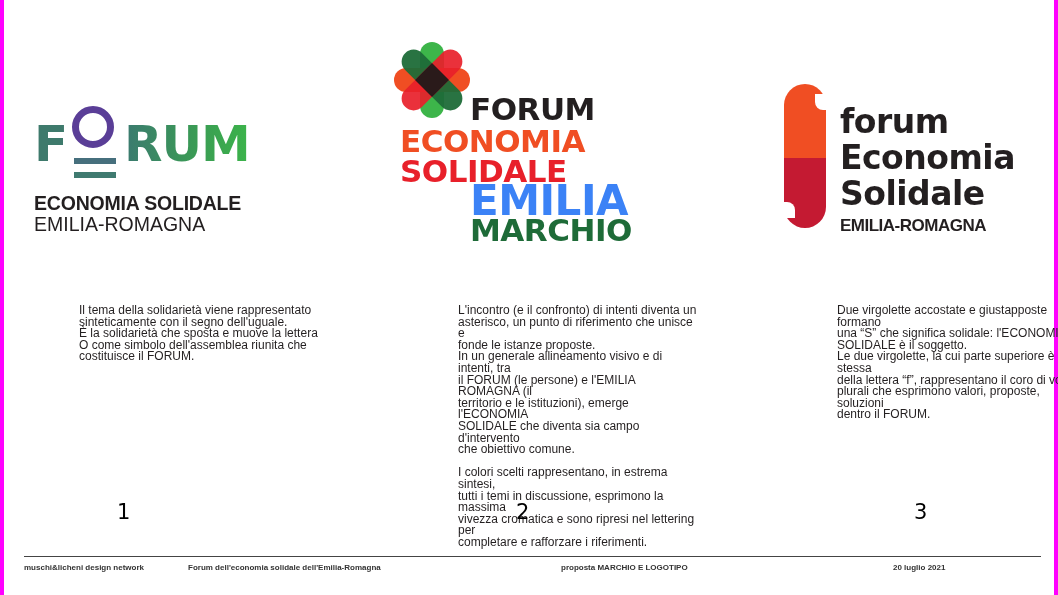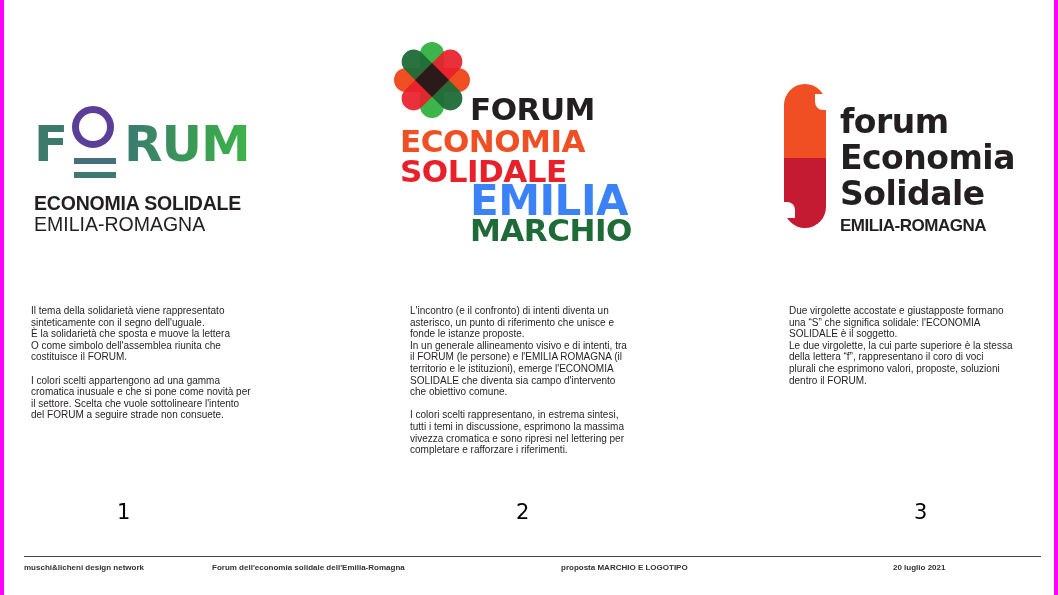--- a/index.html
+++ b/index.html
@@ -47,36 +47,36 @@
   .fmark .bot { position: absolute; left: 0; top: 74px; width: 42px; height: 70px; background: #c41a32; border-radius: 0 0 21px 21px; }
   .fmark .notch-t { position: absolute; right: -1px; top: 10px; width: 12px; height: 16px; background: #fff; border-radius: 0 0 0 8px; }
   .fmark .notch-b { position: absolute; left: -1px; bottom: 10px; width: 12px; height: 16px; background: #fff; border-radius: 0 8px 0 0; }
   .logo3 .t { position: absolute; left: 60px; font-family: "DejaVu Sans", sans-serif; font-weight: bold; color: #231f20; white-space: nowrap; letter-spacing: -0.5px; }
   .logo3 .t-forum { top: 20px; font-size: 33px; line-height: 36px; }
   .logo3 .t-eco { top: 56px; font-size: 33px; line-height: 36px; }
   .logo3 .t-sol { top: 92px; font-size: 33px; line-height: 36px; }
   .logo3 .t-reg { top: 132px; font-size: 17px; line-height: 20px; font-family: "Liberation Sans", sans-serif; }
 
   
-  .desc { position: absolute; top: 305px; width: 240px; font-family: "Liberation Sans", sans-serif; font-size: 10px; line-height: 11.6px; color: #231f20; }
+  .desc { position: absolute; top: 305px; width: 240px; font-family: "Liberation Sans", sans-serif; font-size: 12px; line-height: 11.6px; color: #231f20; margin-left: 48px; }
   .desc p { margin: 0 0 11.6px 0; white-space: pre-line; }
   .desc1 { left: 31px; }
   .desc2 { left: 410px; }
   .desc3 { left: 789px; }
 
   .num { position: absolute; top: 500px; font-family: "DejaVu Sans", sans-serif; font-size: 21px; color: #000; }
   .num1 { left: 117px; }
   .num2 { left: 516px; }
   .num3 { left: 914px; }
 
   
   .footer-rule { position: absolute; left: 24px; top: 556px; width: 1017px; height: 1px; background: #444; }
   .footer { position: absolute; top: 563px; font-family: "Liberation Sans", sans-serif; font-weight: bold; font-size: 8px; color: #333; white-space: nowrap; }
   .f1 { left: 24px; }
-  .f2 { left: 212px; }
+  .f2 { left: 188px; }
   .f3 { left: 561px; }
   .f4 { left: 882px; padding-left: 11px; }
 </style>
 </head>
 <body>
 
 <div class="border-left"></div>
 <div class="border-right"></div>
 
 <div class="logo1">
@@ -116,24 +116,20 @@
   <div class="t t-sol">Solidale</div>
   <div class="t t-reg">EMILIA-ROMAGNA</div>
 </div>
 
 <div class="desc desc1">
   <p>Il tema della solidarietà viene rappresentato
 sinteticamente con il segno dell'uguale.
 È la solidarietà che sposta e muove la lettera
 O come simbolo dell'assemblea riunita che
 costituisce il FORUM.</p>
-  <p>I colori scelti appartengono ad una gamma
-cromatica inusuale e che si pone come novità per
-il settore. Scelta che vuole sottolineare l'intento
-del FORUM a seguire strade non consuete.</p>
 </div>
 <div class="desc desc2">
   <p>L'incontro (e il confronto) di intenti diventa un
 asterisco, un punto di riferimento che unisce e
 fonde le istanze proposte.
 In un generale allineamento visivo e di intenti, tra
 il FORUM (le persone) e l'EMILIA ROMAGNA (il
 territorio e le istituzioni), emerge l'ECONOMIA
 SOLIDALE che diventa sia campo d'intervento
 che obiettivo comune.</p>

